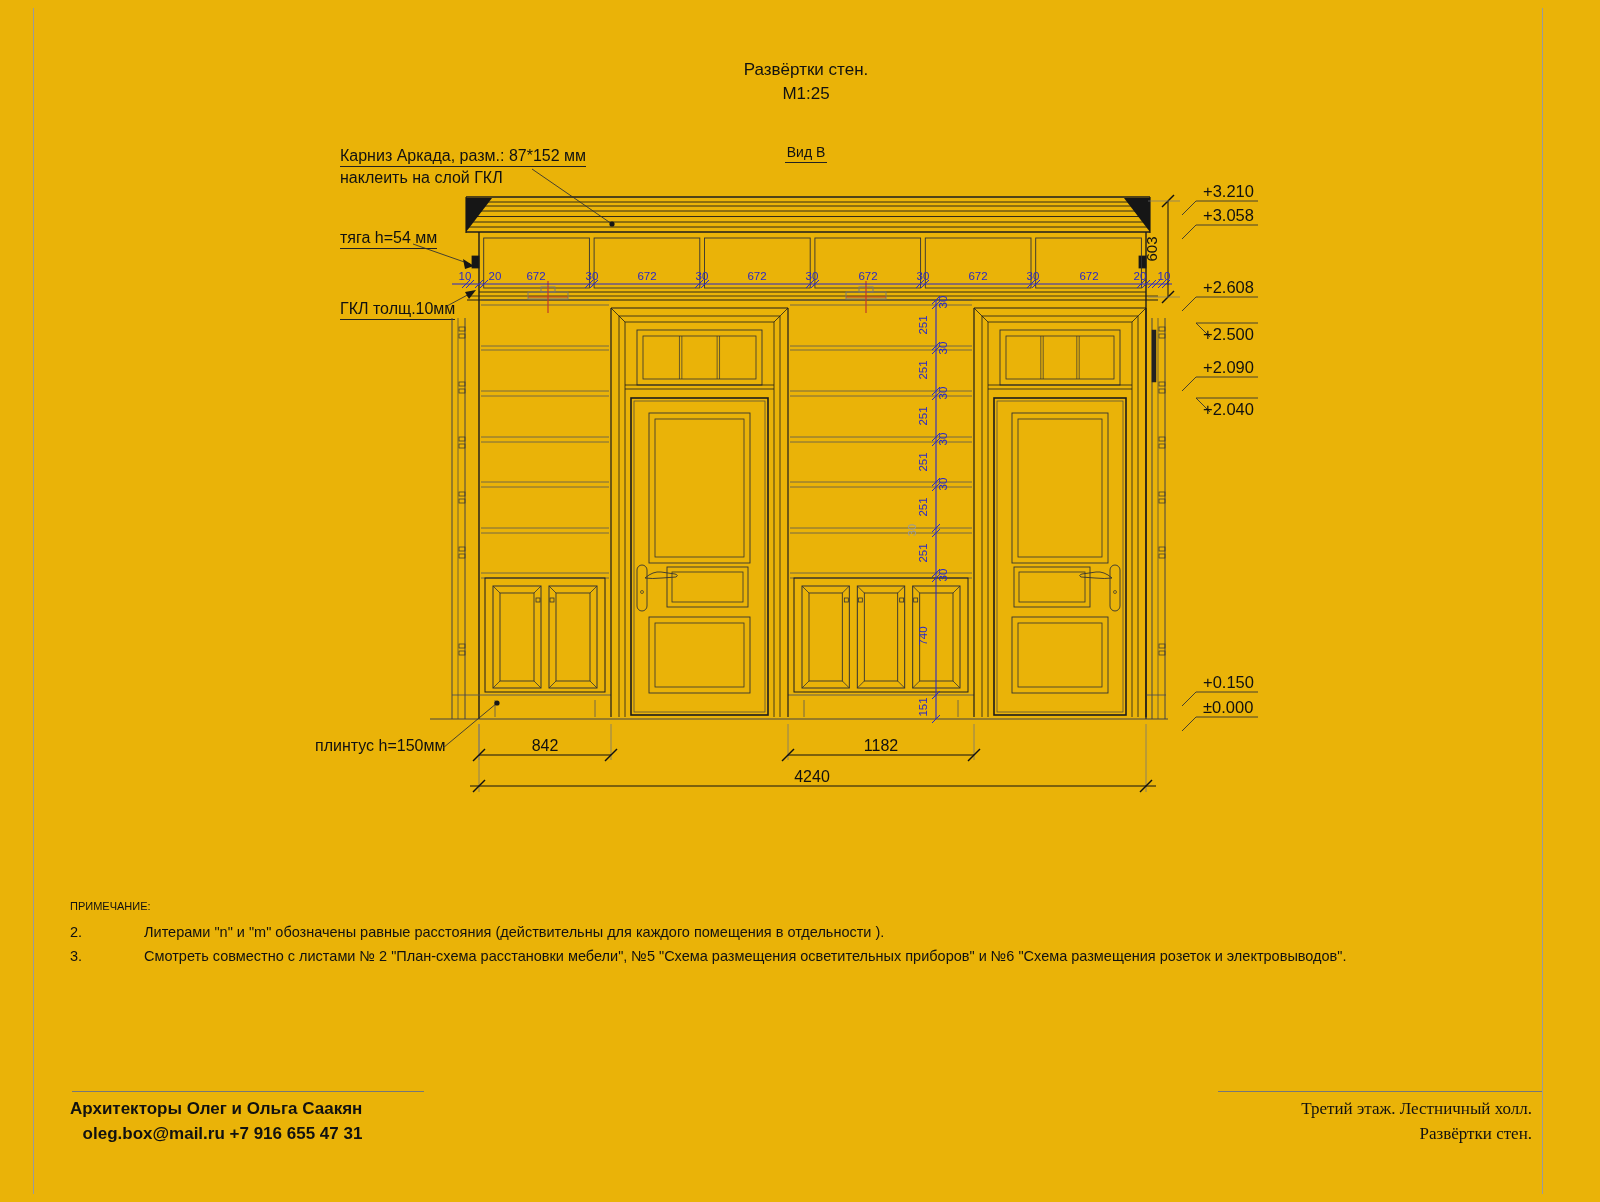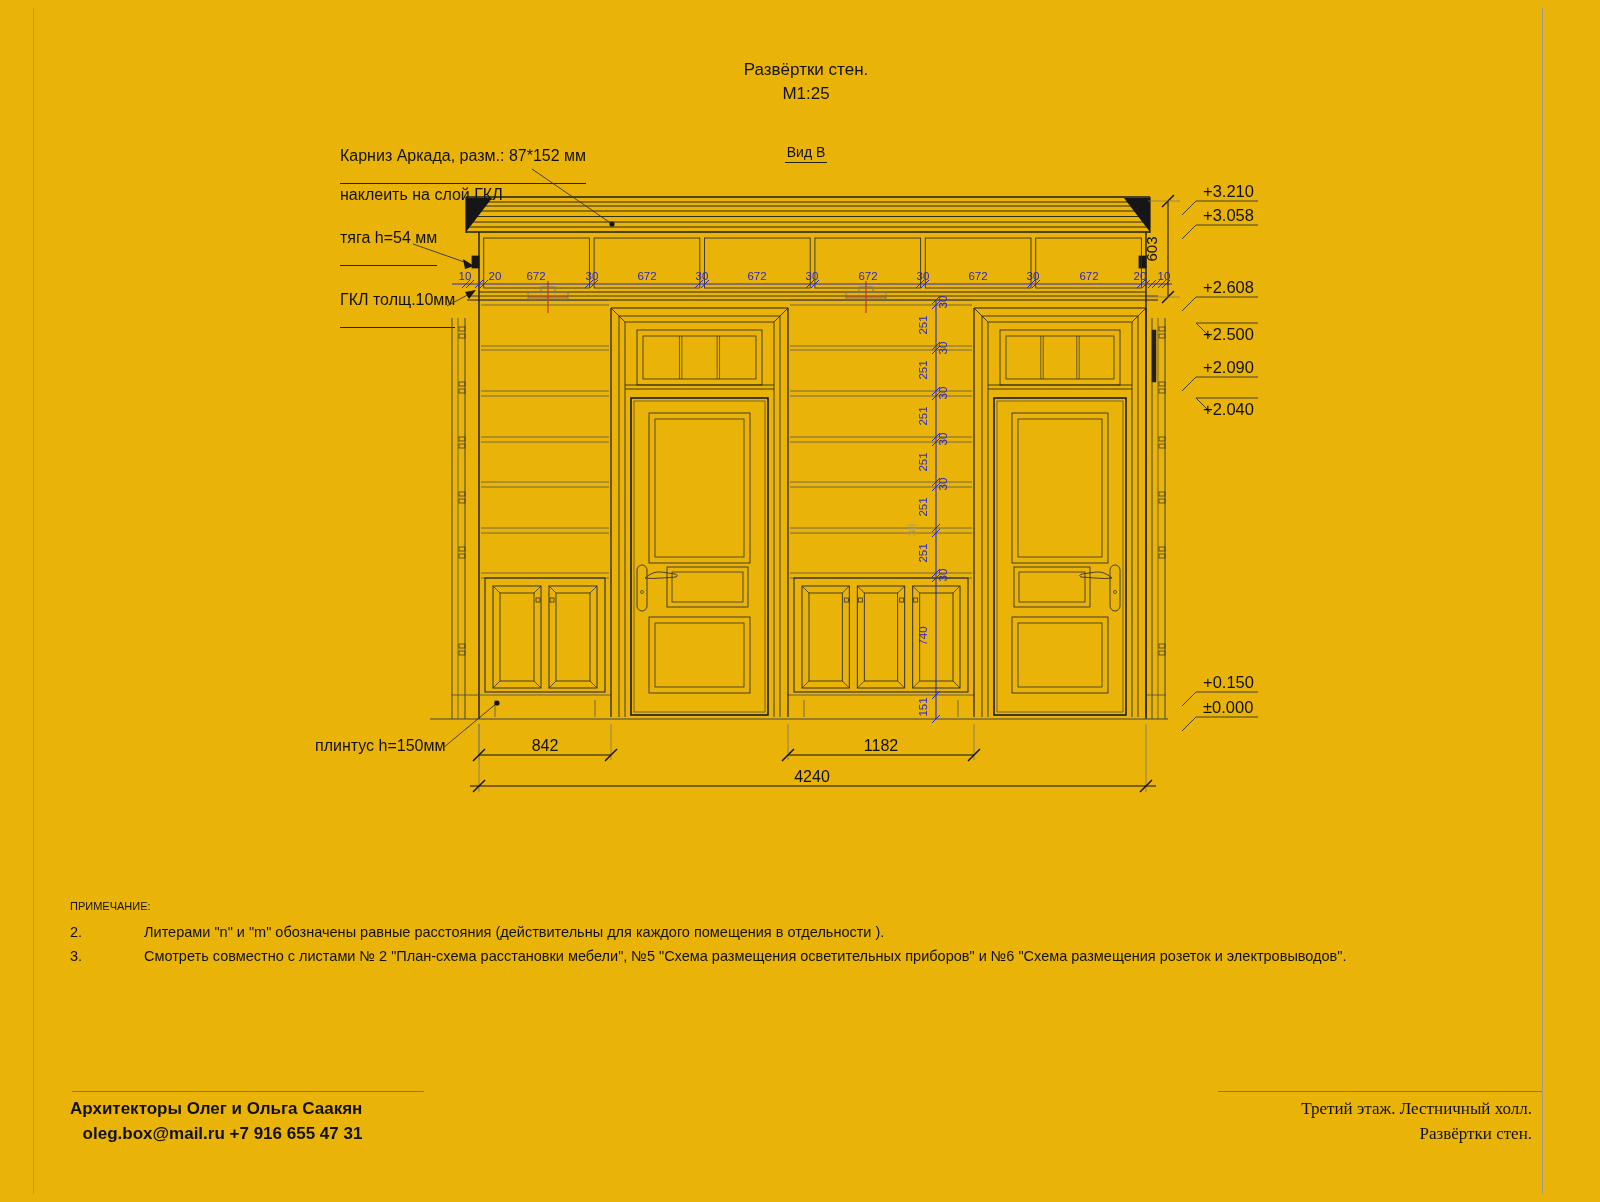--- a/index.html
+++ b/index.html
@@ -3,21 +3,21 @@
 <meta charset="utf-8">
 <style>
   html,body{margin:0;padding:0;background:#ffffff;}
   .sheet{position:relative;width:1600px;height:1202px;background:#eab308;overflow:hidden;
          font-family:"Liberation Sans",sans-serif;color:#111;}
   .vline{position:absolute;top:8px;height:1186px;width:1px;background:#9a9a9a;}
   .title-block{position:absolute;left:600px;top:58px;width:412px;text-align:center;font-size:17px;line-height:24px;}
   .view-label{position:absolute;left:700px;top:144px;width:212px;text-align:center;font-size:14px;}
   .view-label span{display:inline-block;border-bottom:1.4px solid #222;padding:0 2px 2px 2px;}
   .ann{position:absolute;font-size:16px;line-height:21px;white-space:nowrap;}
-  .u{display:inline-block;border-bottom:1.2px solid #222;padding-bottom:17px;}
+  .u{display:inline-block;border-bottom:1.2px solid #222;padding-bottom:0;}
   .notes{position:absolute;left:70px;top:900px;width:1300px;font-size:14.5px;}
   .notes-heading{font-size:11px;margin-bottom:12px;}
   .note-row{position:relative;margin-bottom:8px;white-space:nowrap;}
   .note-num{display:inline-block;width:70px;}
   .footer-rule{position:absolute;height:1px;background:#777;}
   .footer-text{position:absolute;font-size:17px;line-height:25px;white-space:nowrap;}
   .bold{font-weight:bold;text-align:right;}
   .right{text-align:right;}
   svg{position:absolute;left:0;top:0;}
   .dim-b{font-family:"Liberation Sans",sans-serif;font-size:11.5px;fill:#2929c8;}
@@ -41,21 +41,21 @@
     <span>Вид В</span>
   </div>
 
   <div class="ann" style="left:340px;top:145px;">
     <div><span class="u">Карниз Аркада, разм.: 87*152 мм</span></div>
     <div>наклеить на слой ГКЛ</div>
   </div>
   <div class="ann" style="left:340px;top:227px;text-align:right;">
     <span class="u">тяга h=54 мм</span>
   </div>
-  <div class="ann" style="left:340px;top:289px;">
+  <div class="ann" style="left:340px;top:298px;">
     <span class="u">ГКЛ толщ.10мм</span>
   </div>
   <div class="ann" style="left:315px;top:735px;">
     <span>плинтус h=150мм</span>
   </div>
 
   <svg width="1600" height="1202" viewBox="0 0 1600 1202">
 
     <g id="g-static" stroke="#222" stroke-width="1" fill="none">
         <line x1="466" y1="197" x2="1150" y2="197" stroke="#1c1c1c" stroke-width="1.4"></line>

